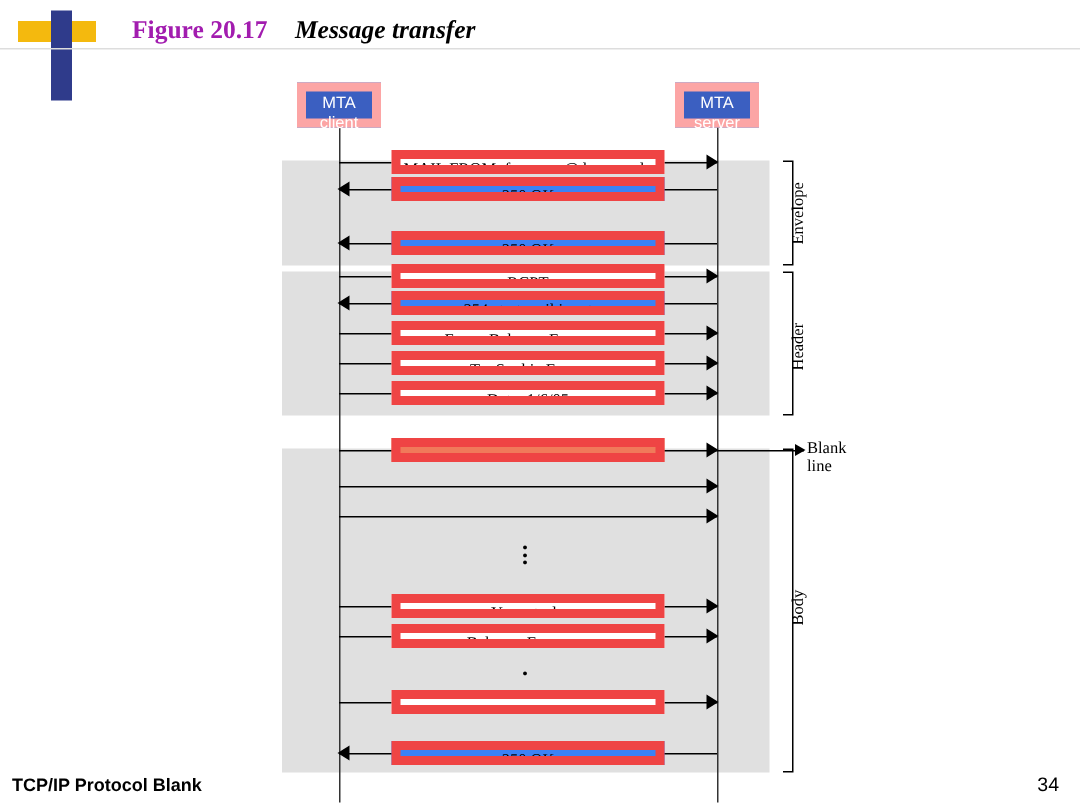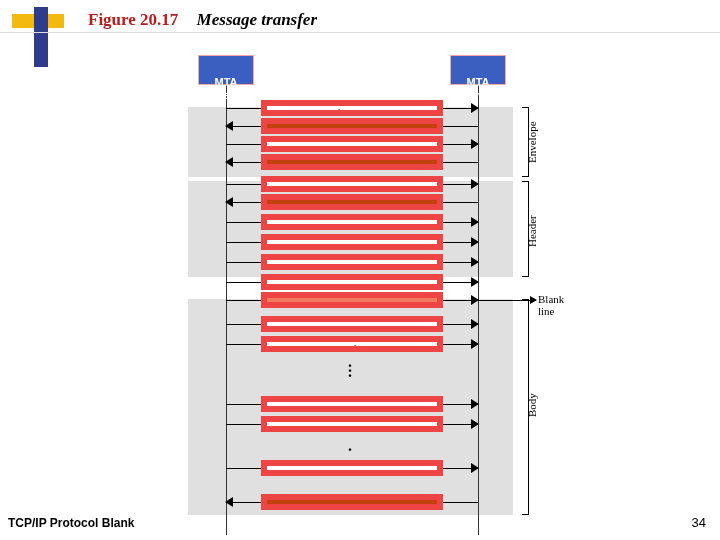--- a/index.html
+++ b/index.html
@@ -18,21 +18,21 @@
   .deco-h1 { left: 12px; top: 14px; width: 52px; height: 14px; background: #f4b90e; }
   .deco-v1 { left: 34px; top: 7px;  width: 14px; height: 60px; background: #2f3b8b; }
   .rule   { position:absolute; left:0; right:0; top:32px; height:1px; background:#ddd;}
 
   .title-row {
     position: absolute;
     left: 88px;
     top: 10px;
     font-size: 17px;
   }
-  .title-row .fig   { color: #b91c1c; font-weight: bold; }
+  .title-row .fig   { color: #a21caf; font-weight: bold; }
   .title-row .label { color: #000; font-style: italic; font-weight: bold; margin-left: 14px; }
 
   .footer-left {
     position: absolute; left: 8px; bottom: 10px;
     font-family: Verdana, Arial, sans-serif;
     font-size: 12px; font-weight: bold;
   }
   .footer-right {
     position: absolute; right: 14px; bottom: 10px;
     font-family: Arial, sans-serif;
@@ -58,29 +58,28 @@
   .zone.env  { top: 52px;  height: 70px; }
   .zone.hdr  { top: 126px; height: 96px; }
   .zone.body { top: 244px; height: 216px; }
 
   .endpoint {
     position: absolute;
     top: 0;
     width: 56px;
     height: 30px;
     background: #3b5fc1;
-    border: 1px solid #fca5a5;
+    border: 6px solid #fca5a5;
     color: #fff;
     font-family: Arial, sans-serif;
     font-size: 11px;
     line-height: 13px;
     text-align: center;
-    padding-top: 20px;
+    padding-top: 2px;
     z-index: 3;
-    font-weight: bold;
   }
   .endpoint.left  { left: 18px; }
   .endpoint.right { left: 270px; }
 
   .lifeline {
     position: absolute;
     top: 30px;
     width: 1px;
     height: 450px;
     background: #333;
@@ -127,21 +126,21 @@
     height: 16px;
     border: 6px solid #ef4444;
     font-family: "Times New Roman", Times, serif;
     font-size: 11px;
     line-height: 15px;
     text-align: center;
     background: #fff;
     white-space: nowrap;
     overflow: hidden;
   }
-  .chip.yellow { background: #c2410c; }
+  .chip.yellow { background: #3b82f6; }
   .chip.orange { background: #f07a5a; }
 
   .vdots {
     position: absolute;
     left: 168px;
     text-align: center;
     line-height: 5px;
     font-weight: bold;
     z-index: 4;
   }
@@ -248,25 +247,20 @@
   <div class="msg right" style="top:44px">
       <div class="shaft"></div>
       <div class="head"></div>
       <div class="chip">MAIL FROM: forouzan@deanza.edu</div>
     </div>
   <div class="msg left" style="top:62px">
       <div class="shaft"></div>
       <div class="head"></div>
       <div class="chip yellow">250 OK</div>
     </div>
-  <div class="msg right" style="top:80px">
-      <div class="shaft"></div>
-      <div class="head"></div>
-      <div class="chip">RCPT TO: sophia@net.edu</div>
-    </div>
   <div class="msg left" style="top:98px">
       <div class="shaft"></div>
       <div class="head"></div>
       <div class="chip yellow">250 OK</div>
     </div>
   <div class="msg right" style="top:120px">
       <div class="shaft"></div>
       <div class="head"></div>
       <div class="chip">RCPT</div>
     </div>
@@ -283,39 +277,32 @@
   <div class="msg right" style="top:178px">
       <div class="shaft"></div>
       <div class="head"></div>
       <div class="chip">To: Sophia Fegan</div>
     </div>
   <div class="msg right" style="top:198px">
       <div class="shaft"></div>
       <div class="head"></div>
       <div class="chip">Date: 1/6/05</div>
     </div>
-  <div class="msg right" style="top:218px">
-      <div class="shaft"></div>
-      <div class="head"></div>
-      <div class="chip">Subject: Network</div>
-    </div>
   <div class="msg right" style="top:236px">
       <div class="shaft"></div>
       <div class="head"></div>
       <div class="chip orange"></div>
     </div>
   <div class="msg right" style="top:260px">
       <div class="shaft"></div>
       <div class="head"></div>
-      <div class="chip">Dear Ms. Fegan</div>
     </div>
   <div class="msg right" style="top:280px">
       <div class="shaft"></div>
       <div class="head"></div>
-      <div class="chip">We want to inform you that</div>
     </div>
   <div class="msg right" style="top:360px">
       <div class="shaft"></div>
       <div class="head"></div>
       <div class="chip">Behrouz Forouzan</div>
     </div>
   <div class="msg right" style="top:340px">
       <div class="shaft"></div>
       <div class="head"></div>
       <div class="chip">Yours truly</div>

